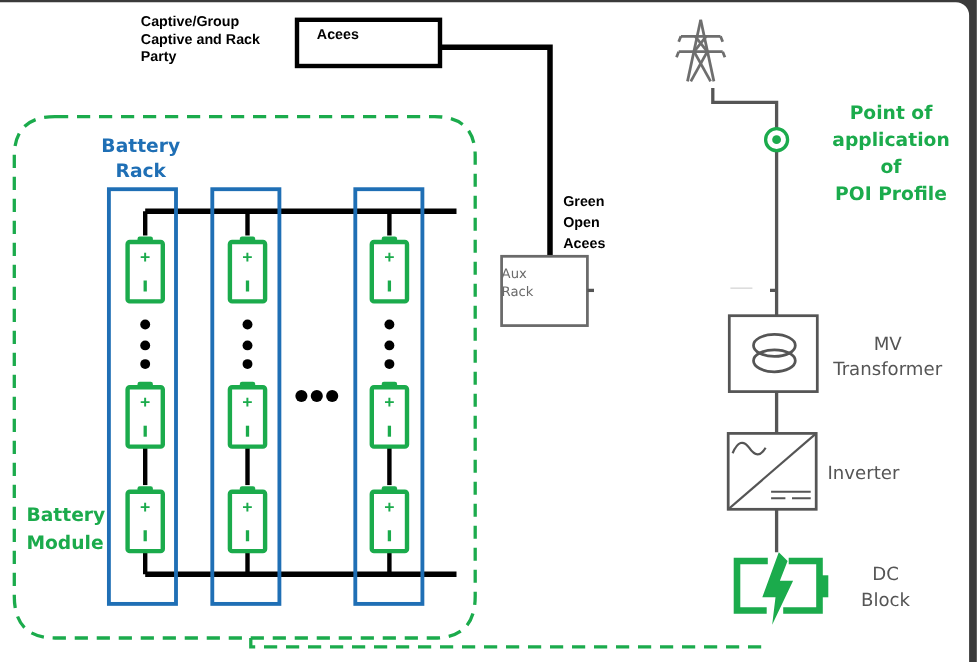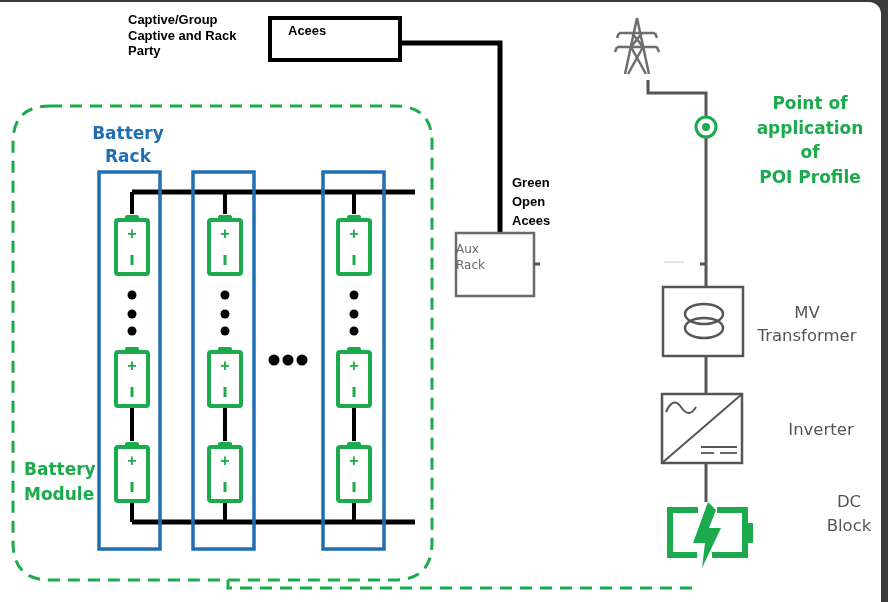--- a/index.html
+++ b/index.html
@@ -190,23 +190,23 @@
     <div>Point of</div>
     <div>application of</div>
     <div>POI Profile</div>
   </div>
 
   <div class="lbl grey" style="left:748px; top:299px; width:118px; line-height:1.4;">
     <div>MV</div>
     <div>Transformer</div>
   </div>
 
-  <div class="lbl grey" style="left:776px; top:418px; width:90px;">Inverter</div>
-
-  <div class="lbl grey" style="left:780px; top:488px; width:50px; line-height:1.45;margin-left:44px;">
+  <div class="lbl grey" style="left:740px; top:418px; width:90px;">Inverter</div>
+
+  <div class="lbl grey" style="left:780px; top:508px; width:50px; line-height:1.45;">
     <div>DC</div>
     <div>Block</div>
   </div>
 
   <div class="lbl blue" style="left:88px; top:120px; width:80px; line-height:1.35;">
     <div>Battery</div>
     <div>Rack</div>
   </div>
 
   <div class="lbl green" style="left:24px; top:455px; line-height:1.45;">

